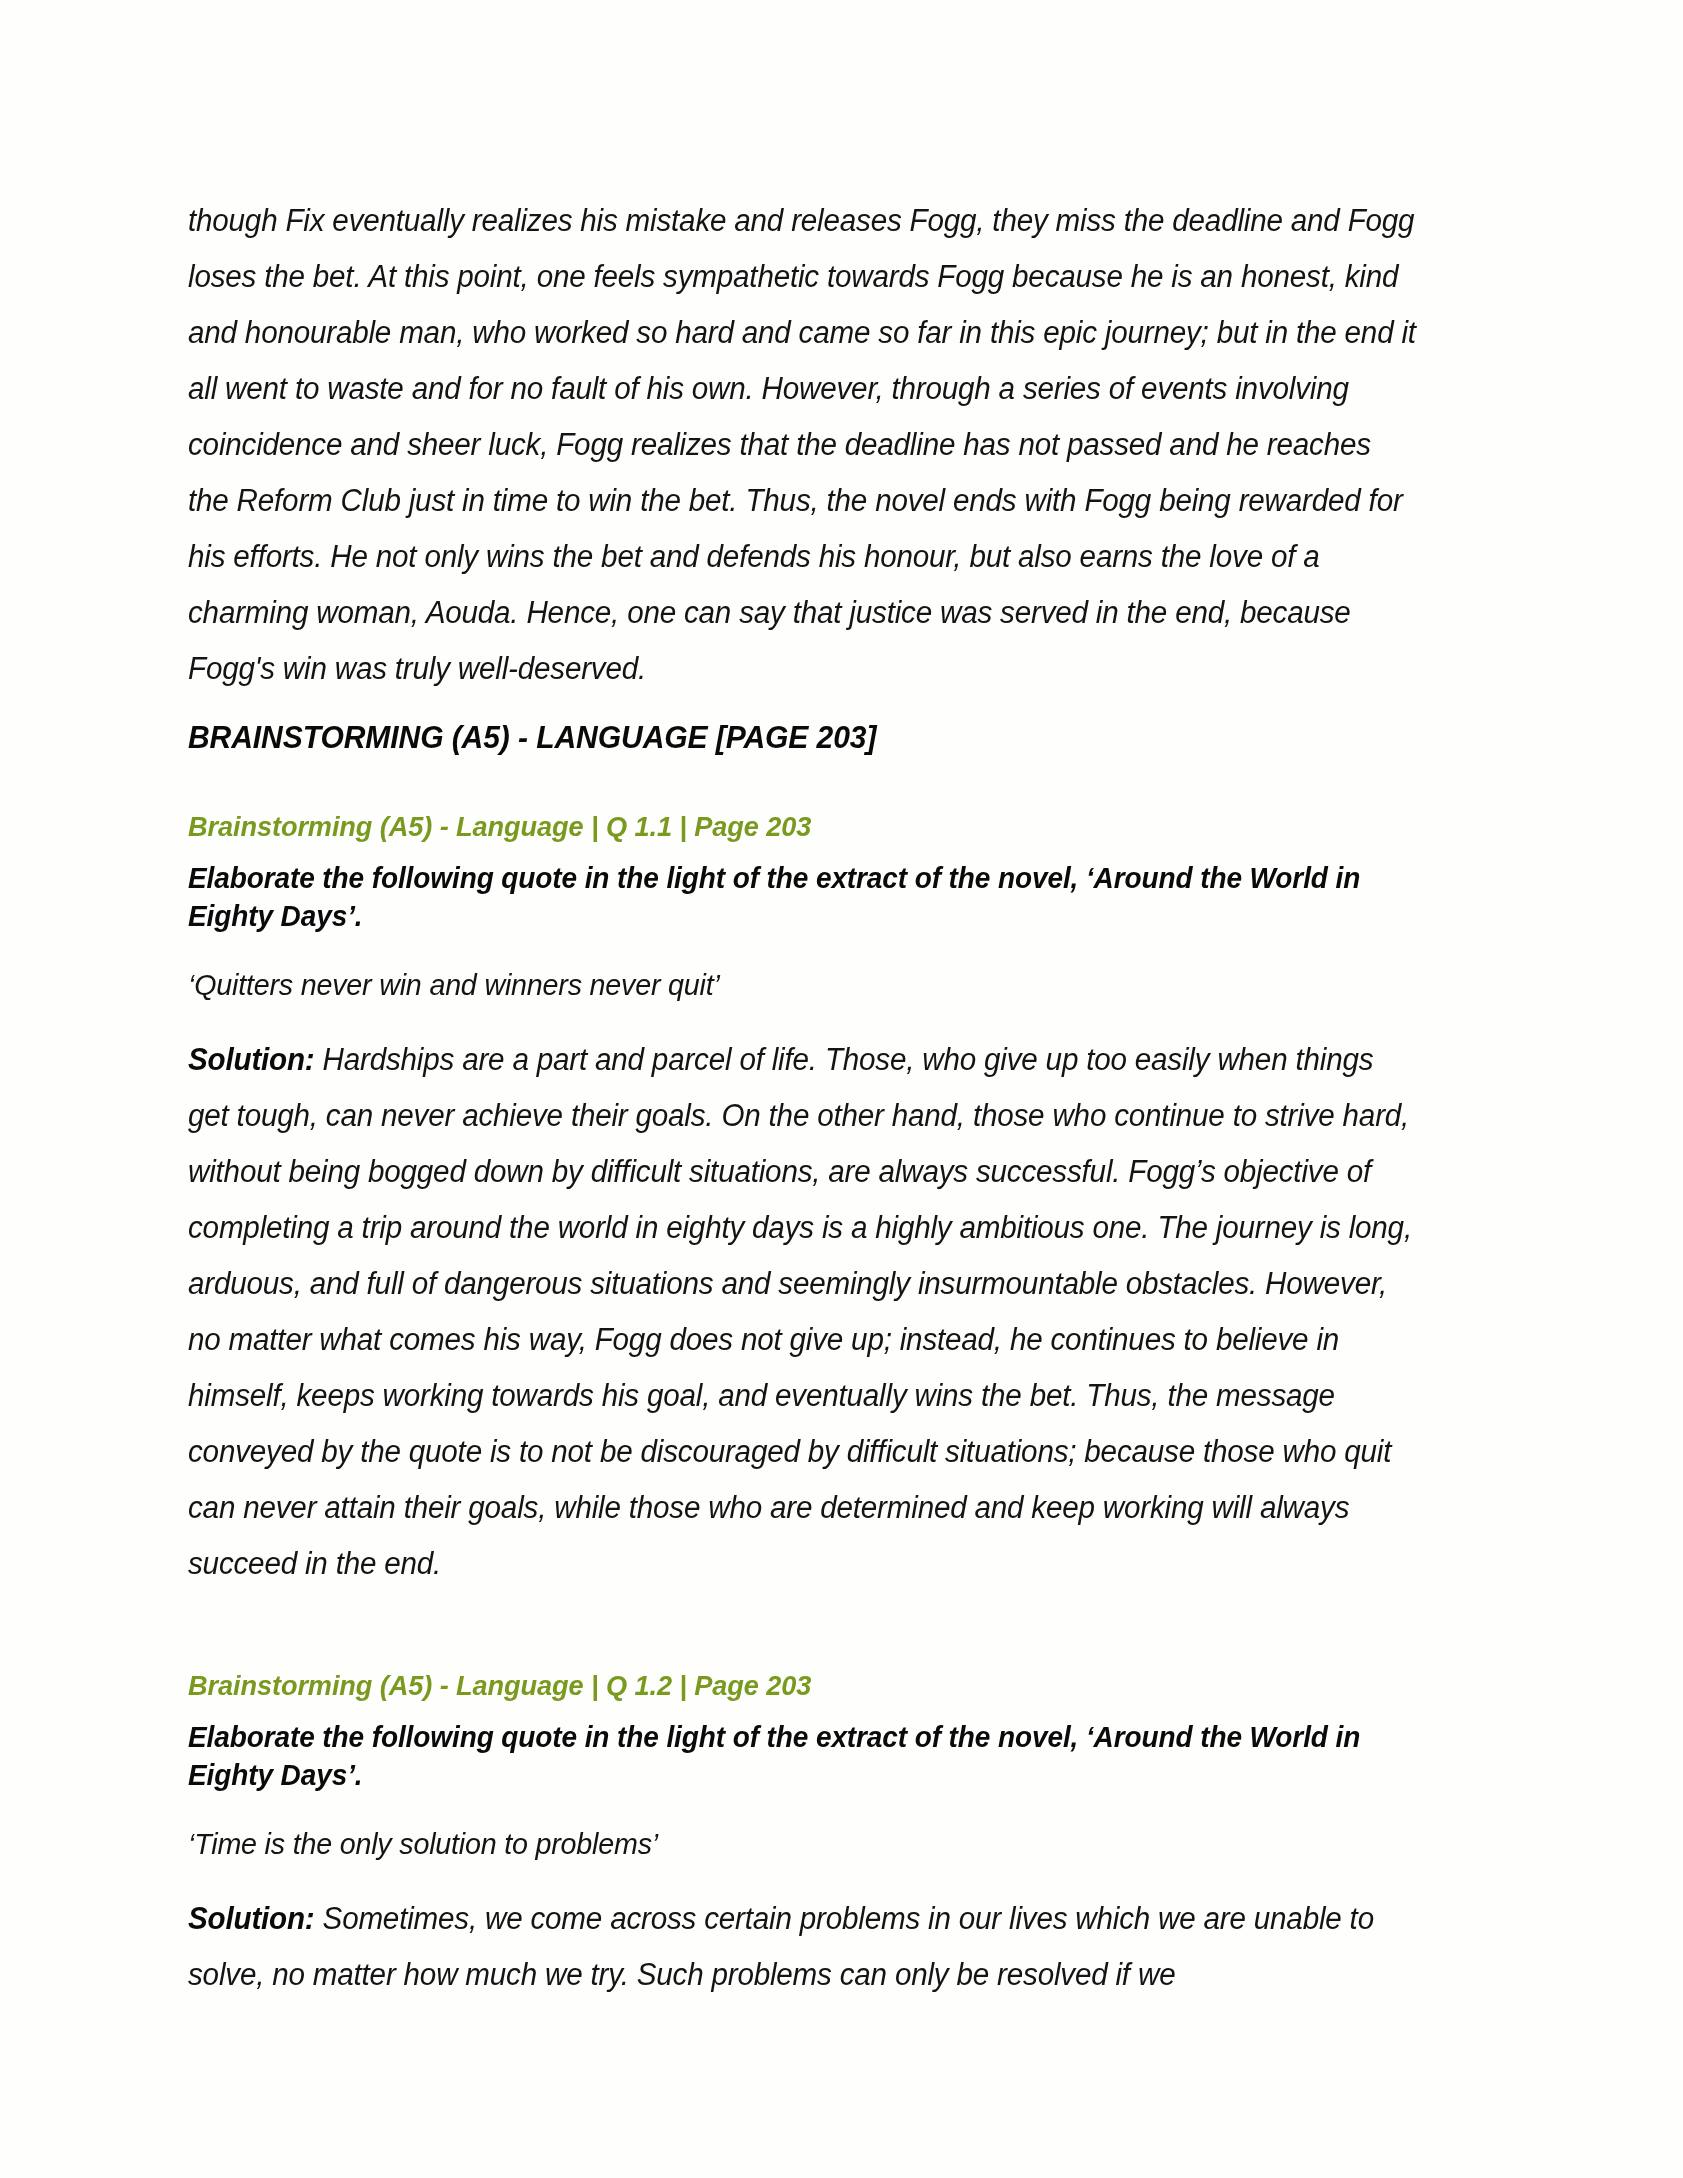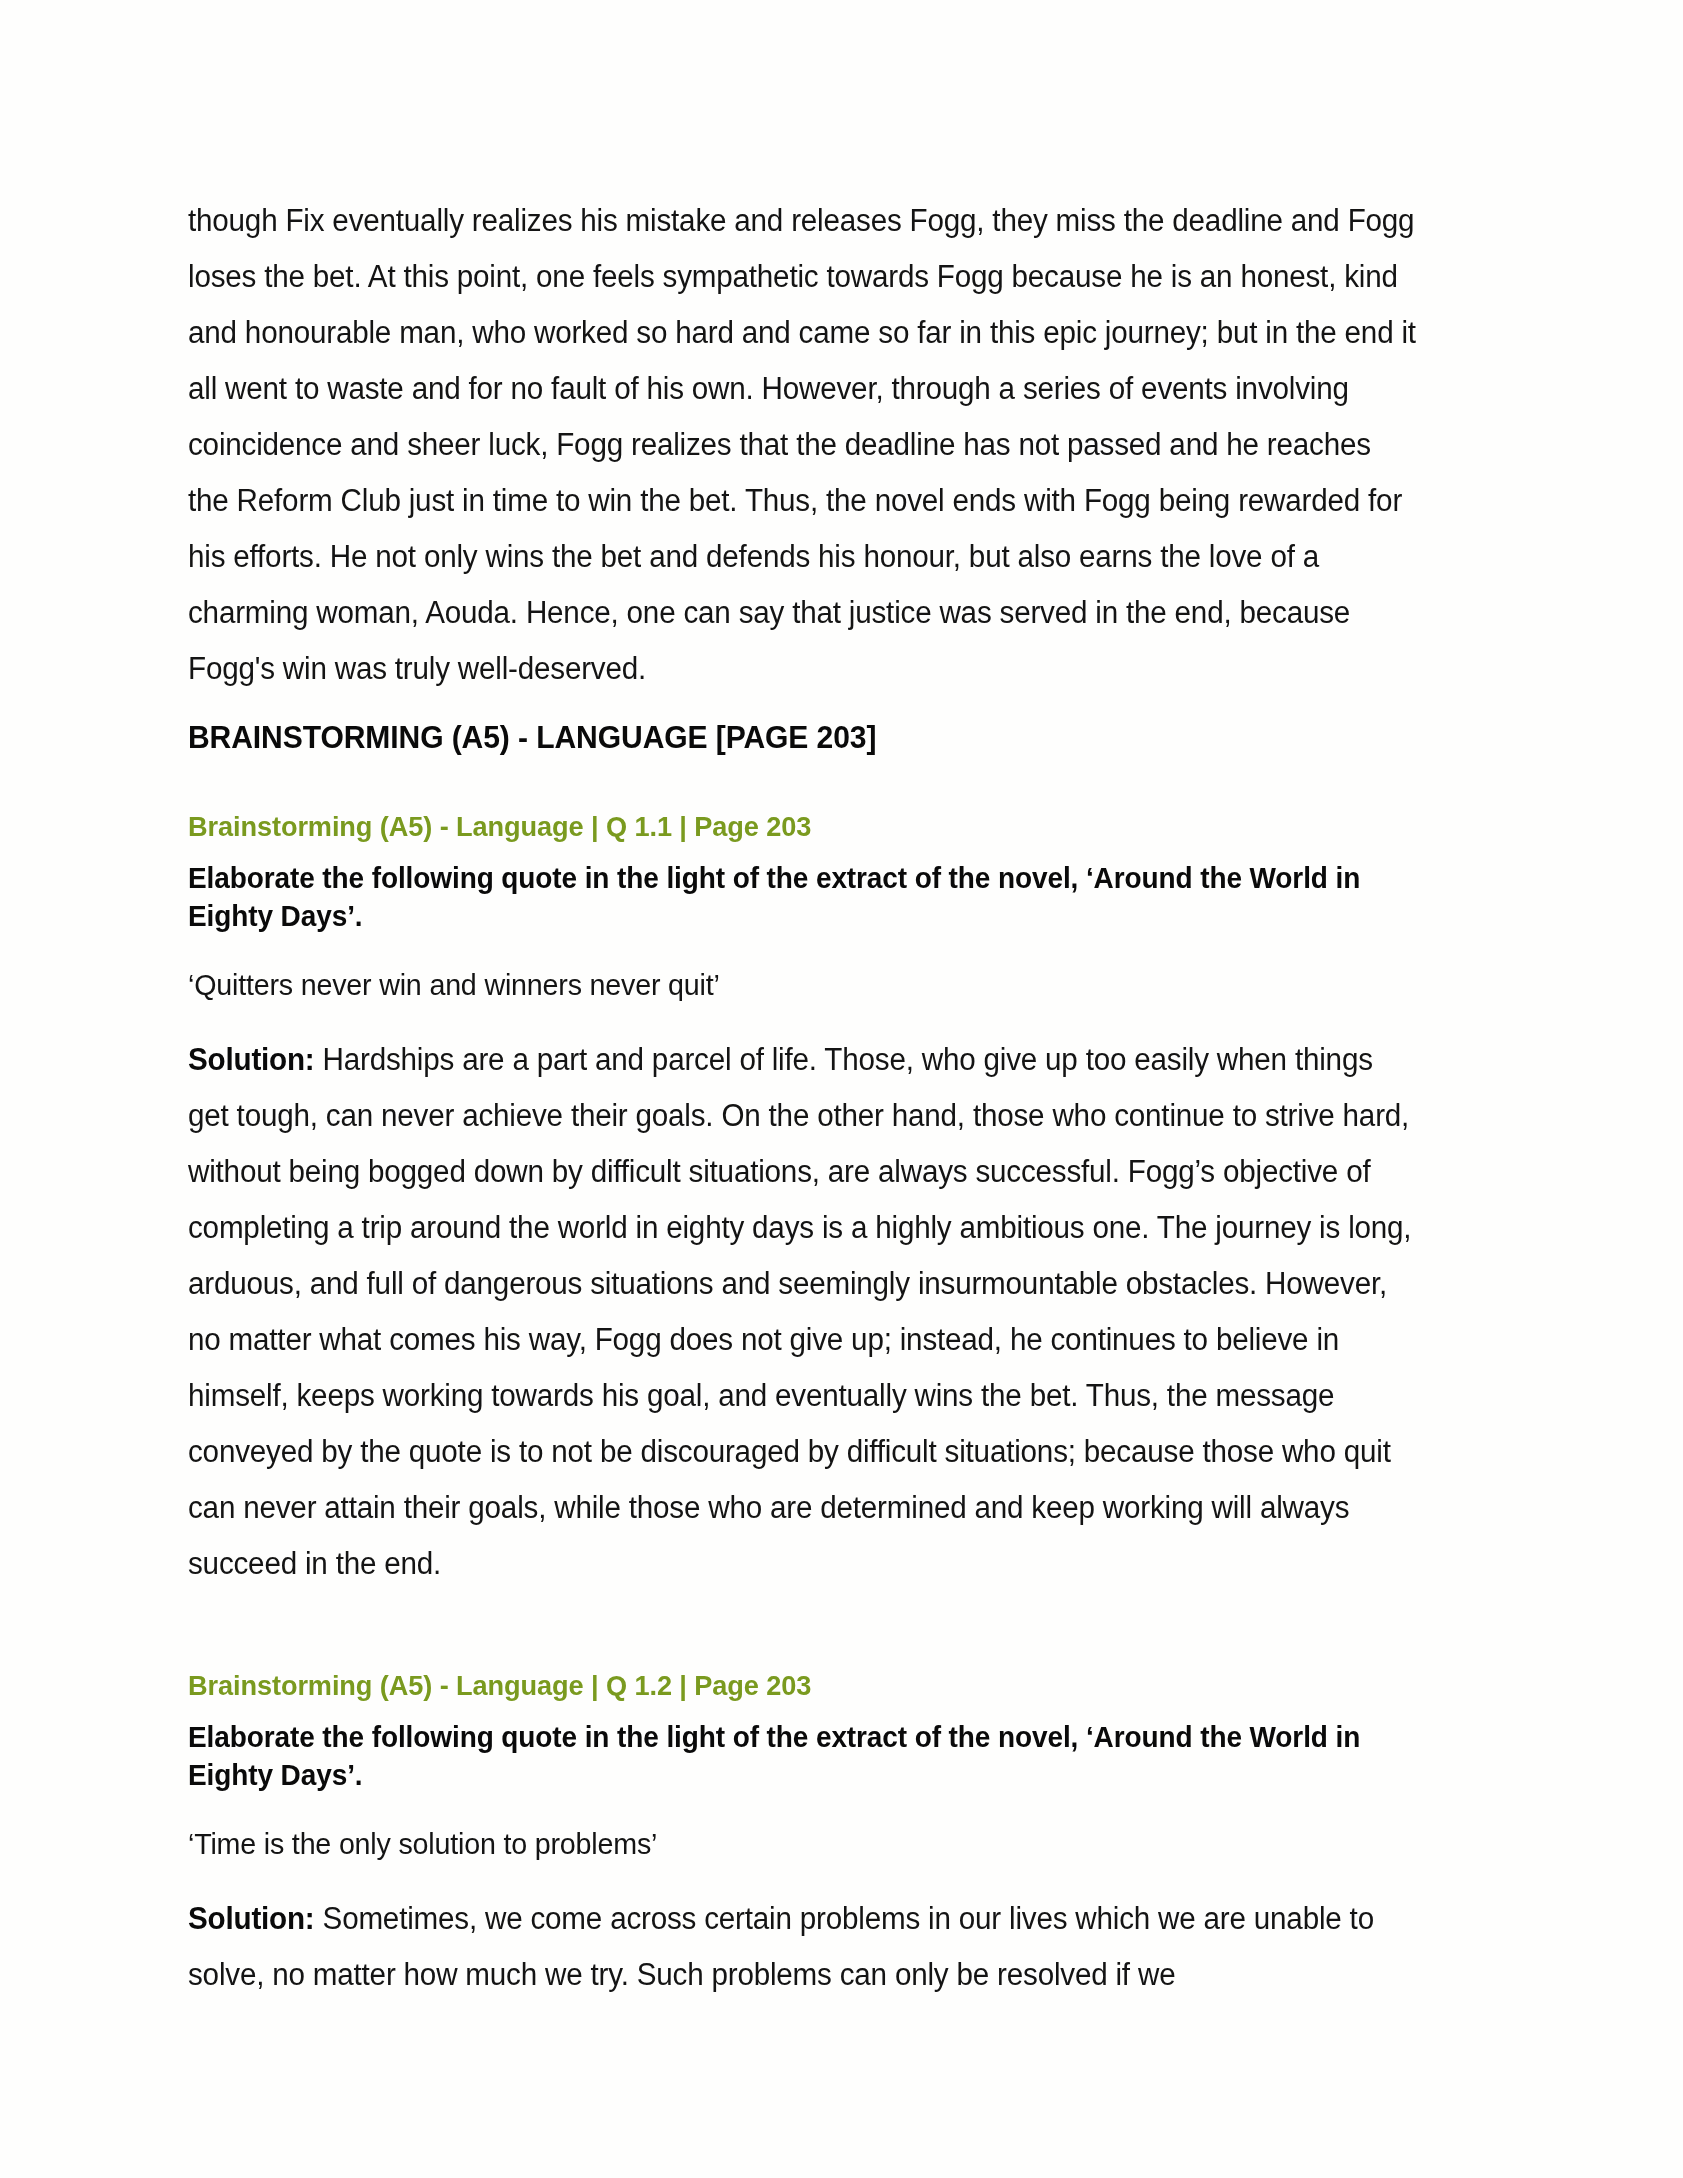--- a/index.html
+++ b/index.html
@@ -15,20 +15,21 @@
     color: #0d0d0d;
     -webkit-font-smoothing: antialiased;
   }
   .page {
     position: relative;
     width: 1683px;
     height: 2178px;
     background: #fefefd;
     box-sizing: border-box;
     overflow: hidden;
+    font-style: italic;
   }
   .content {
     position: absolute;
     left: 188px;
     top: 193px;
     width: 1287px;
   }
 
   
   .para {

